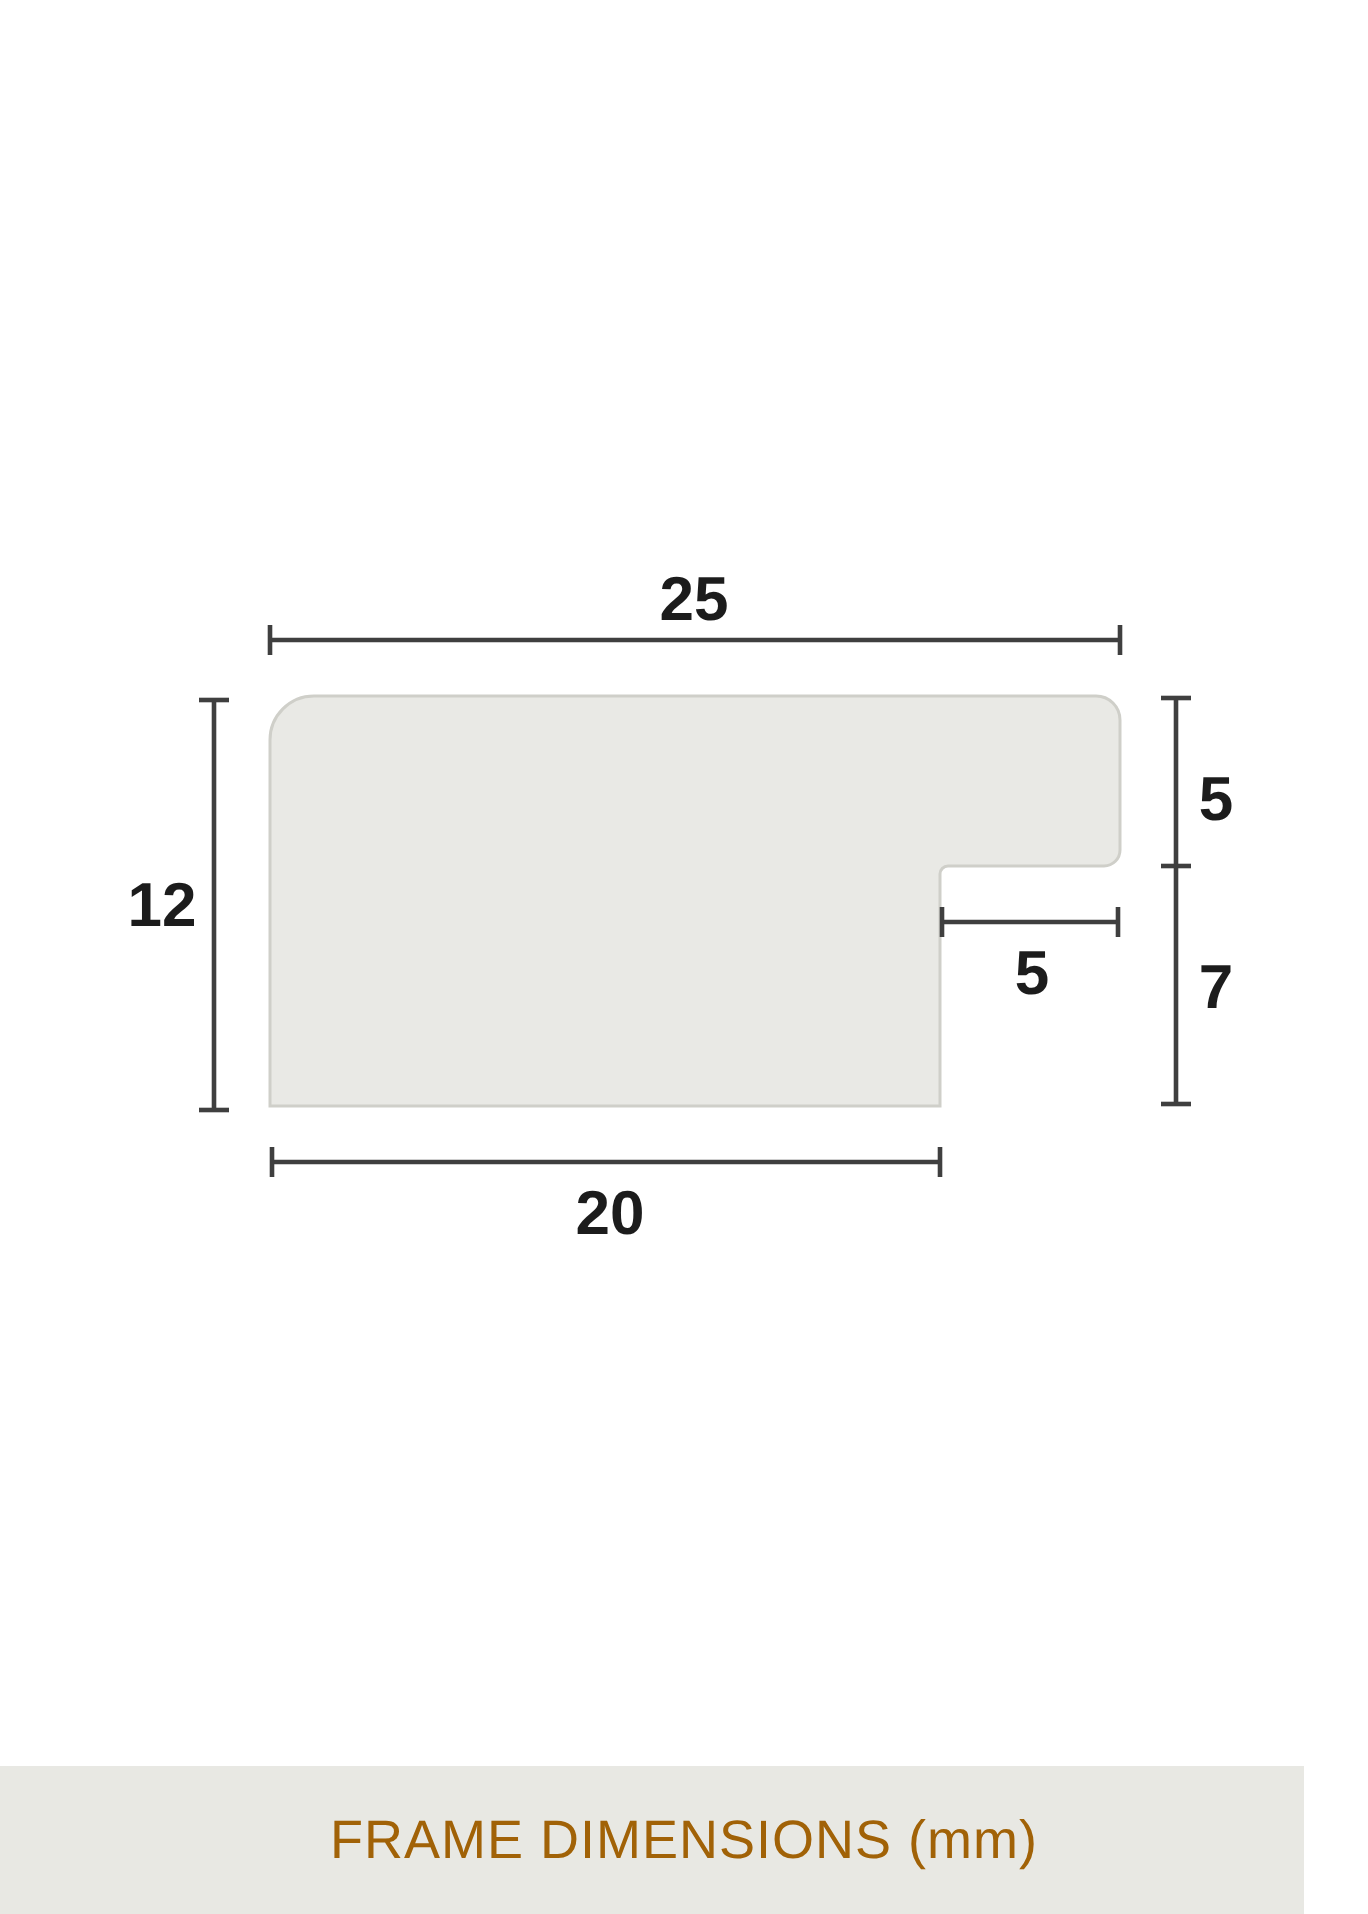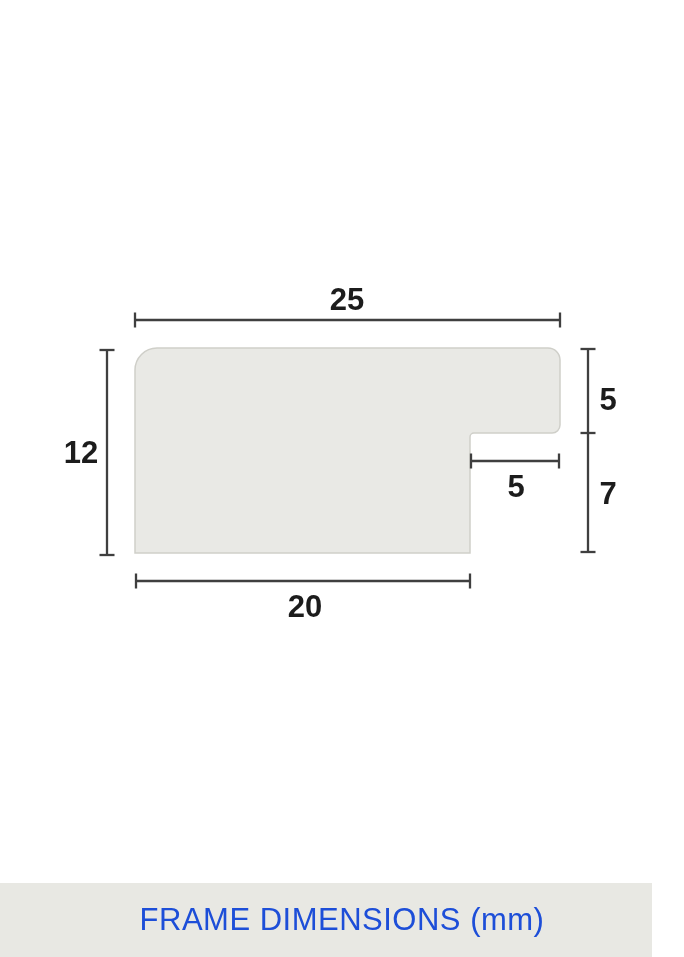--- a/index.html
+++ b/index.html
@@ -44,22 +44,22 @@
     left: 0;
     top: 883px;
     width: 684px;
     height: 74px;
     background: #e8e8e3;
     display: flex;
     align-items: center;
     justify-content: center;
   }
   #caption-text {
-    color: #1d4ed8;
-    font-size: 31px;
+    color: #a16207;
+    font-size: 27px;
     font-weight: 400;
     letter-spacing: 0.5px;
     white-space: nowrap;
   }
 </style>
 </head>
 <body>
 
 <div id="stage">
 

